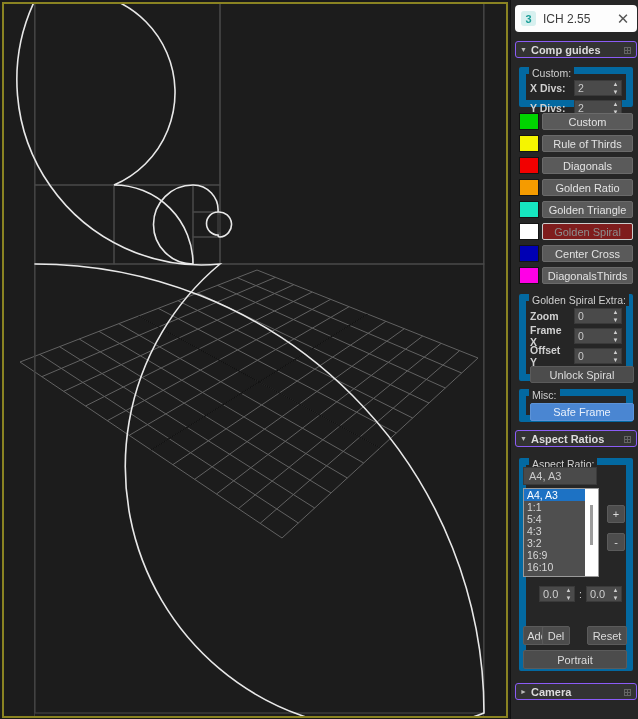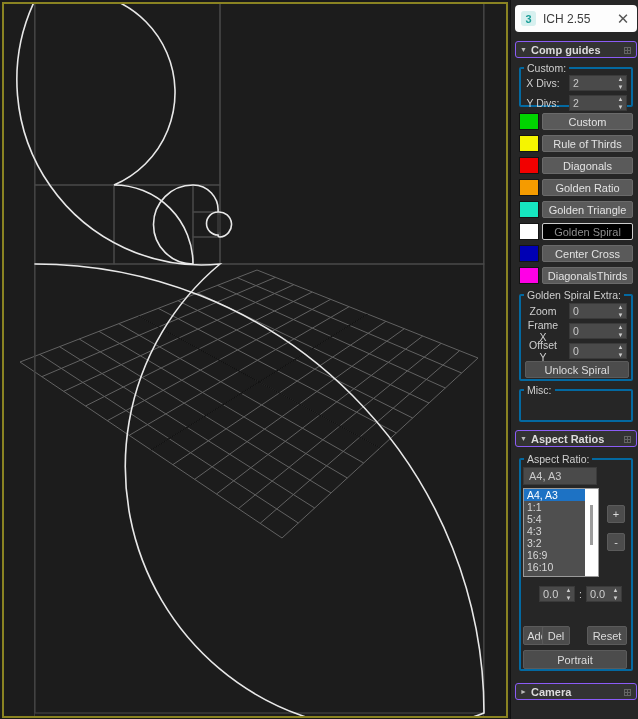--- a/index.html
+++ b/index.html
@@ -104,41 +104,42 @@
       linear-gradient(to right, #6e6e6e 1px, transparent 1px),
       linear-gradient(to bottom, #6e6e6e 1px, transparent 1px);
     background-size: 3px 3px;
     opacity: .85;
   }
 
   
   .group {
     position: absolute; left: 8px;
     width: 114px;
-    border: 2px solid #0369a1;
+    border: 7px solid #0369a1;
     border-radius: 2px;
   }
   .group-label {
     position: absolute;
     top: -7px; left: 3px;
     background: #262626;
     color: #cfcfcf; font-size: 10.5px;
     padding: 0 3px;
     white-space: nowrap;
   }
 
   
   .spin-row {
     display: flex; align-items: center;
     height: 17px; margin: 0 4px 3px 4px;
   }
   .spin-label {
     color: #d0d0d0; font-size: 10.5px;
-    text-align: center; flex: 0 0 auto;
+    text-align: left; flex: 0 0 auto;
     padding-right: 8px;
+    font-weight: bold;
   }
   .spin-box {
     flex: 1 1 auto; height: 16px;
     background: #4a4a4a;
     border: 1px solid #3a3a3a;
     display: flex; align-items: center;
     position: relative;
   }
   .spin-val { color: #c9c9c9; font-size: 10.5px; padding-left: 3px; }
   .spin-arrows {
@@ -164,21 +165,21 @@
     flex: 1 1 auto; height: 17px; margin-left: 3px;
     background: #5a5a5a;
     border: 1px solid #6a6a6a;
     border-radius: 2px;
     color: #e2e2e2; font-size: 11px;
     display: flex; align-items: center; justify-content: center;
     cursor: pointer;
     white-space: nowrap; overflow: hidden;
   }
   .cbtn.active {
-    background: #000000;
+    background: #7f1d1d;
     border-color: #cdcdcd;
     color: #8d8d8d;
   }
 
   
   .btn {
     background: #4c4c4c;
     border: 1px solid #5b5b5b;
     border-radius: 2px;
     color: #dcdcdc; font-size: 11px;
@@ -413,20 +414,21 @@
                 <span>▼</span>
               </span>
           </span>
         </div>
 
         <div class="btn" style="position:absolute; left:4px; top:65px; width:104px; height:17px">Unlock Spiral</div>
       </div>
 
       <div class="group" style="top:389px; height:33px; padding-top:6px">
         <span class="group-label">Misc:</span>
+        <div class="btn blue" style="position:absolute; left:4px; top:7px; width:104px; height:18px">Safe Frame</div>
       </div>
 
       <div class="rollout-head" style="top:430px">
         <span class="tri">▼</span>
         <span>Aspect Ratios</span>
         <span class="grip"></span>
       </div>
 
       <div class="group" style="top:458px; height:213px">
         <span class="group-label">Aspect Ratio:</span>

